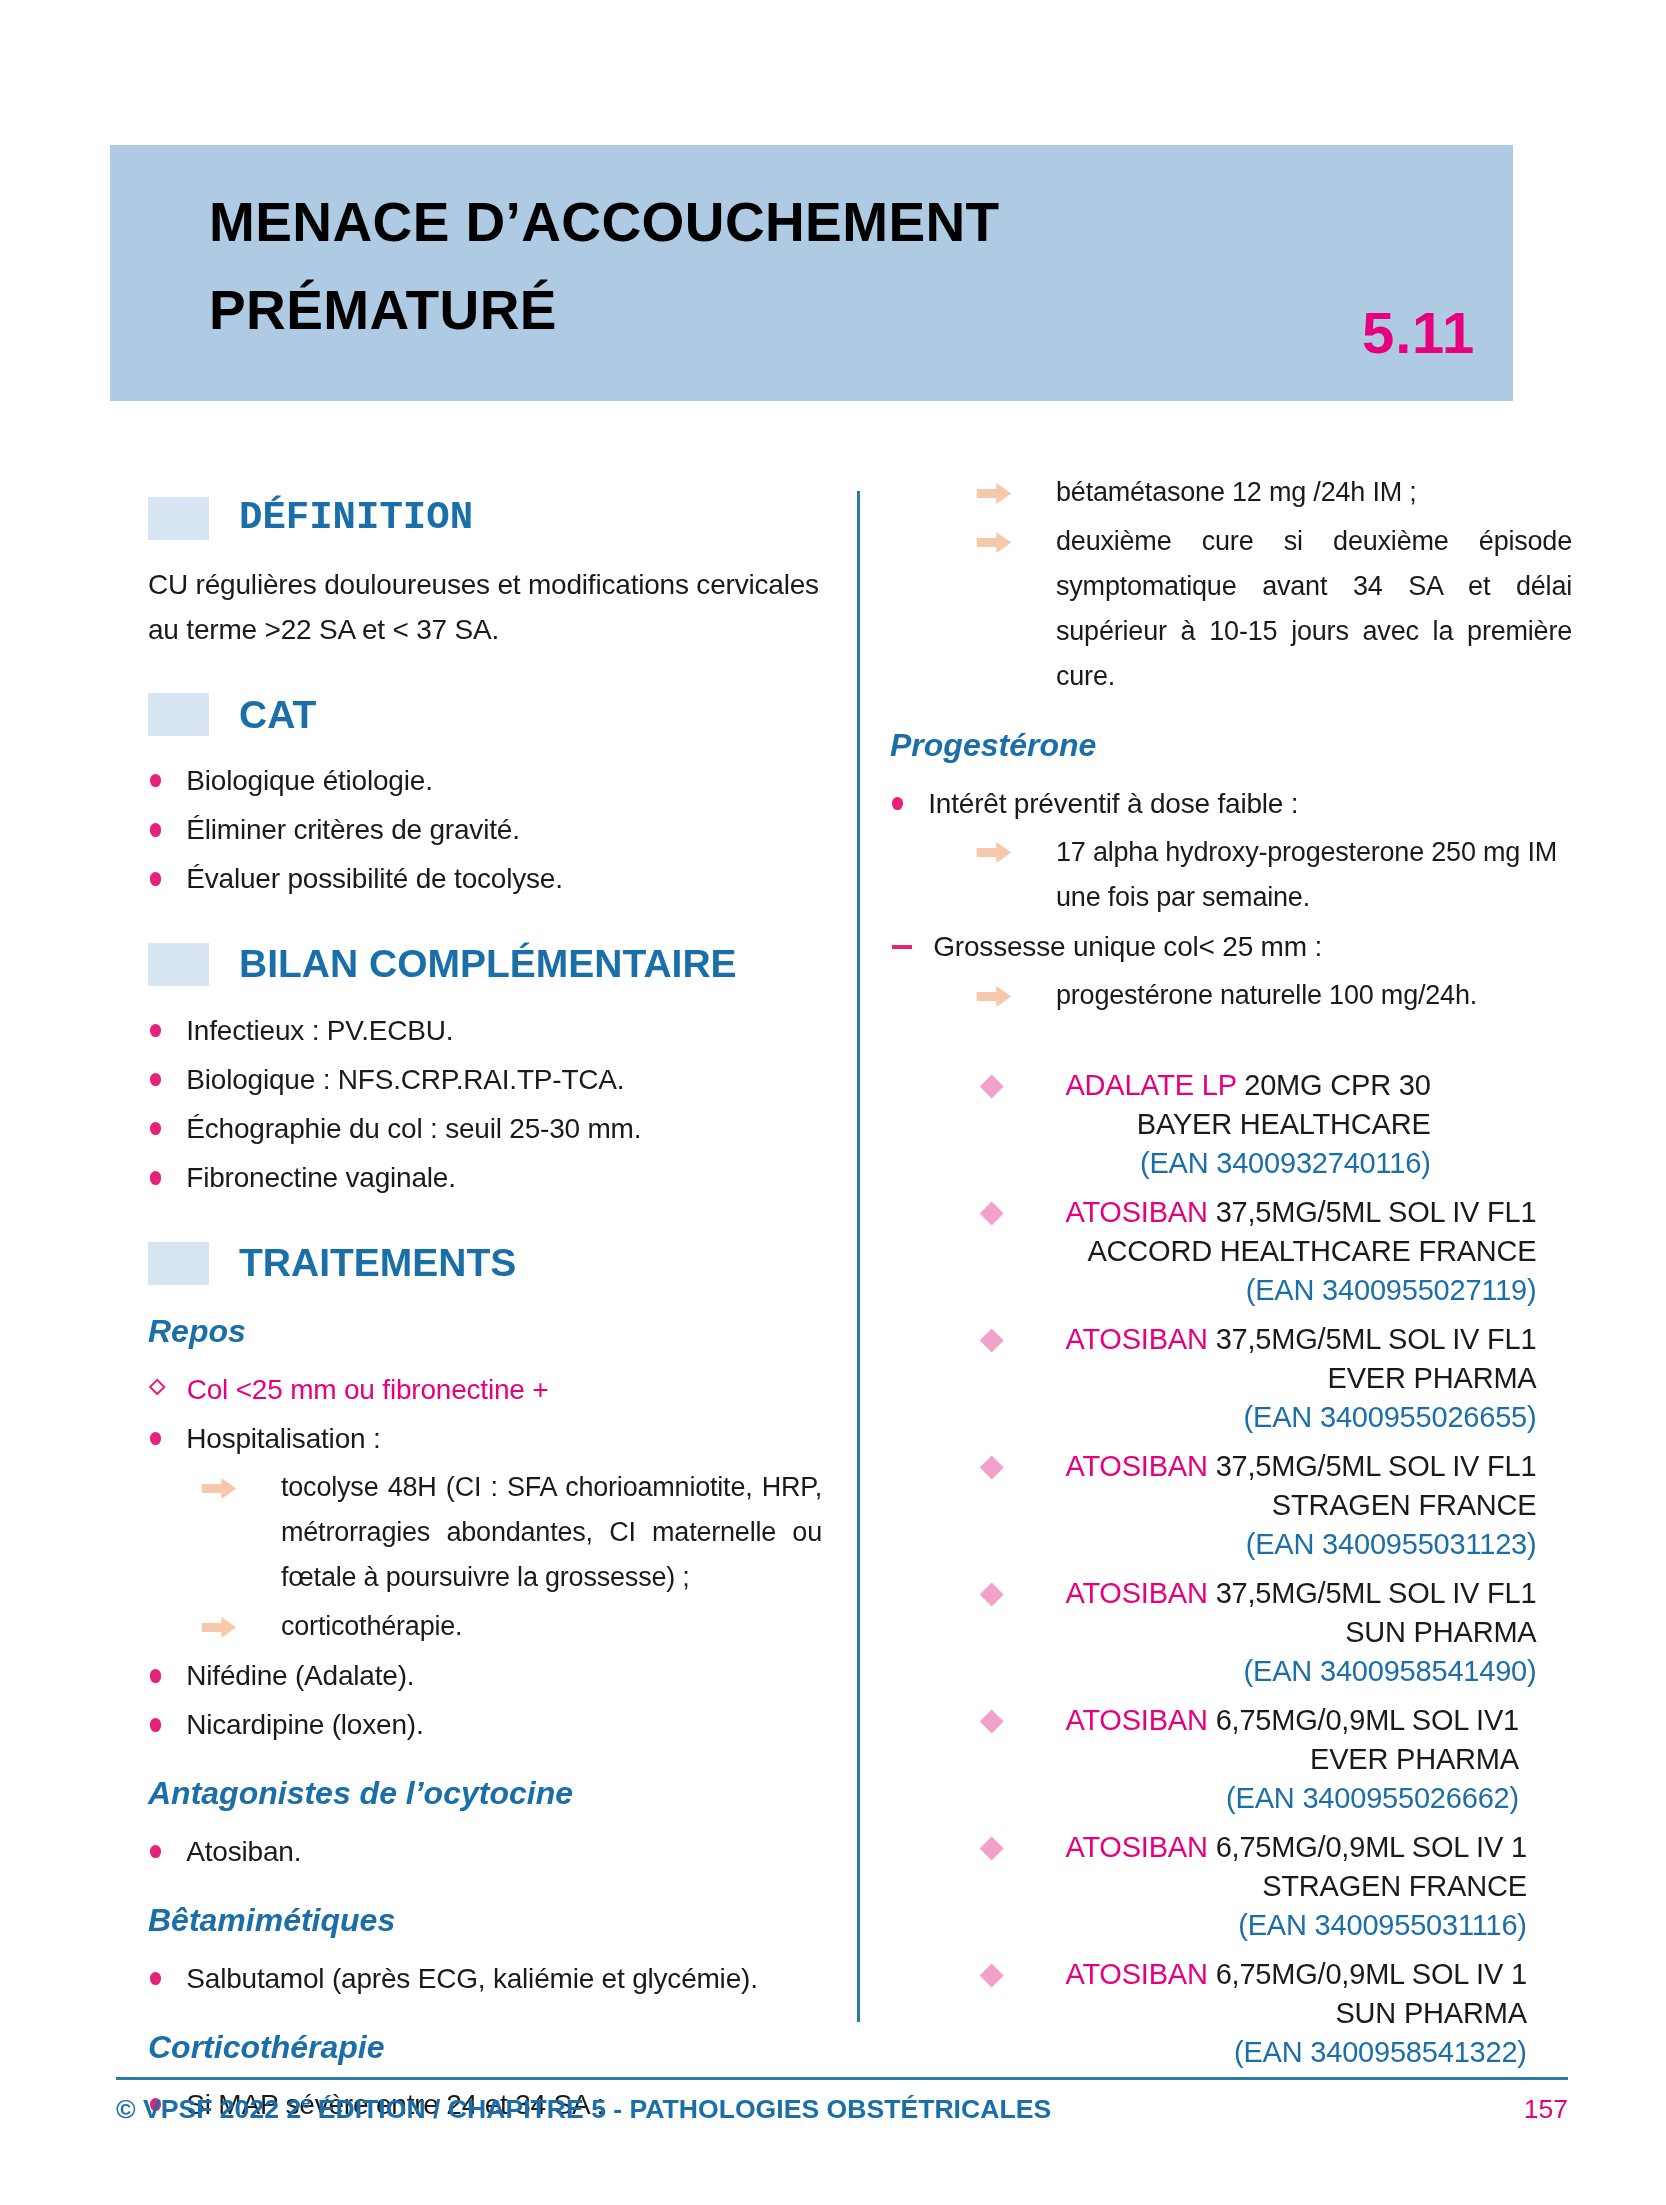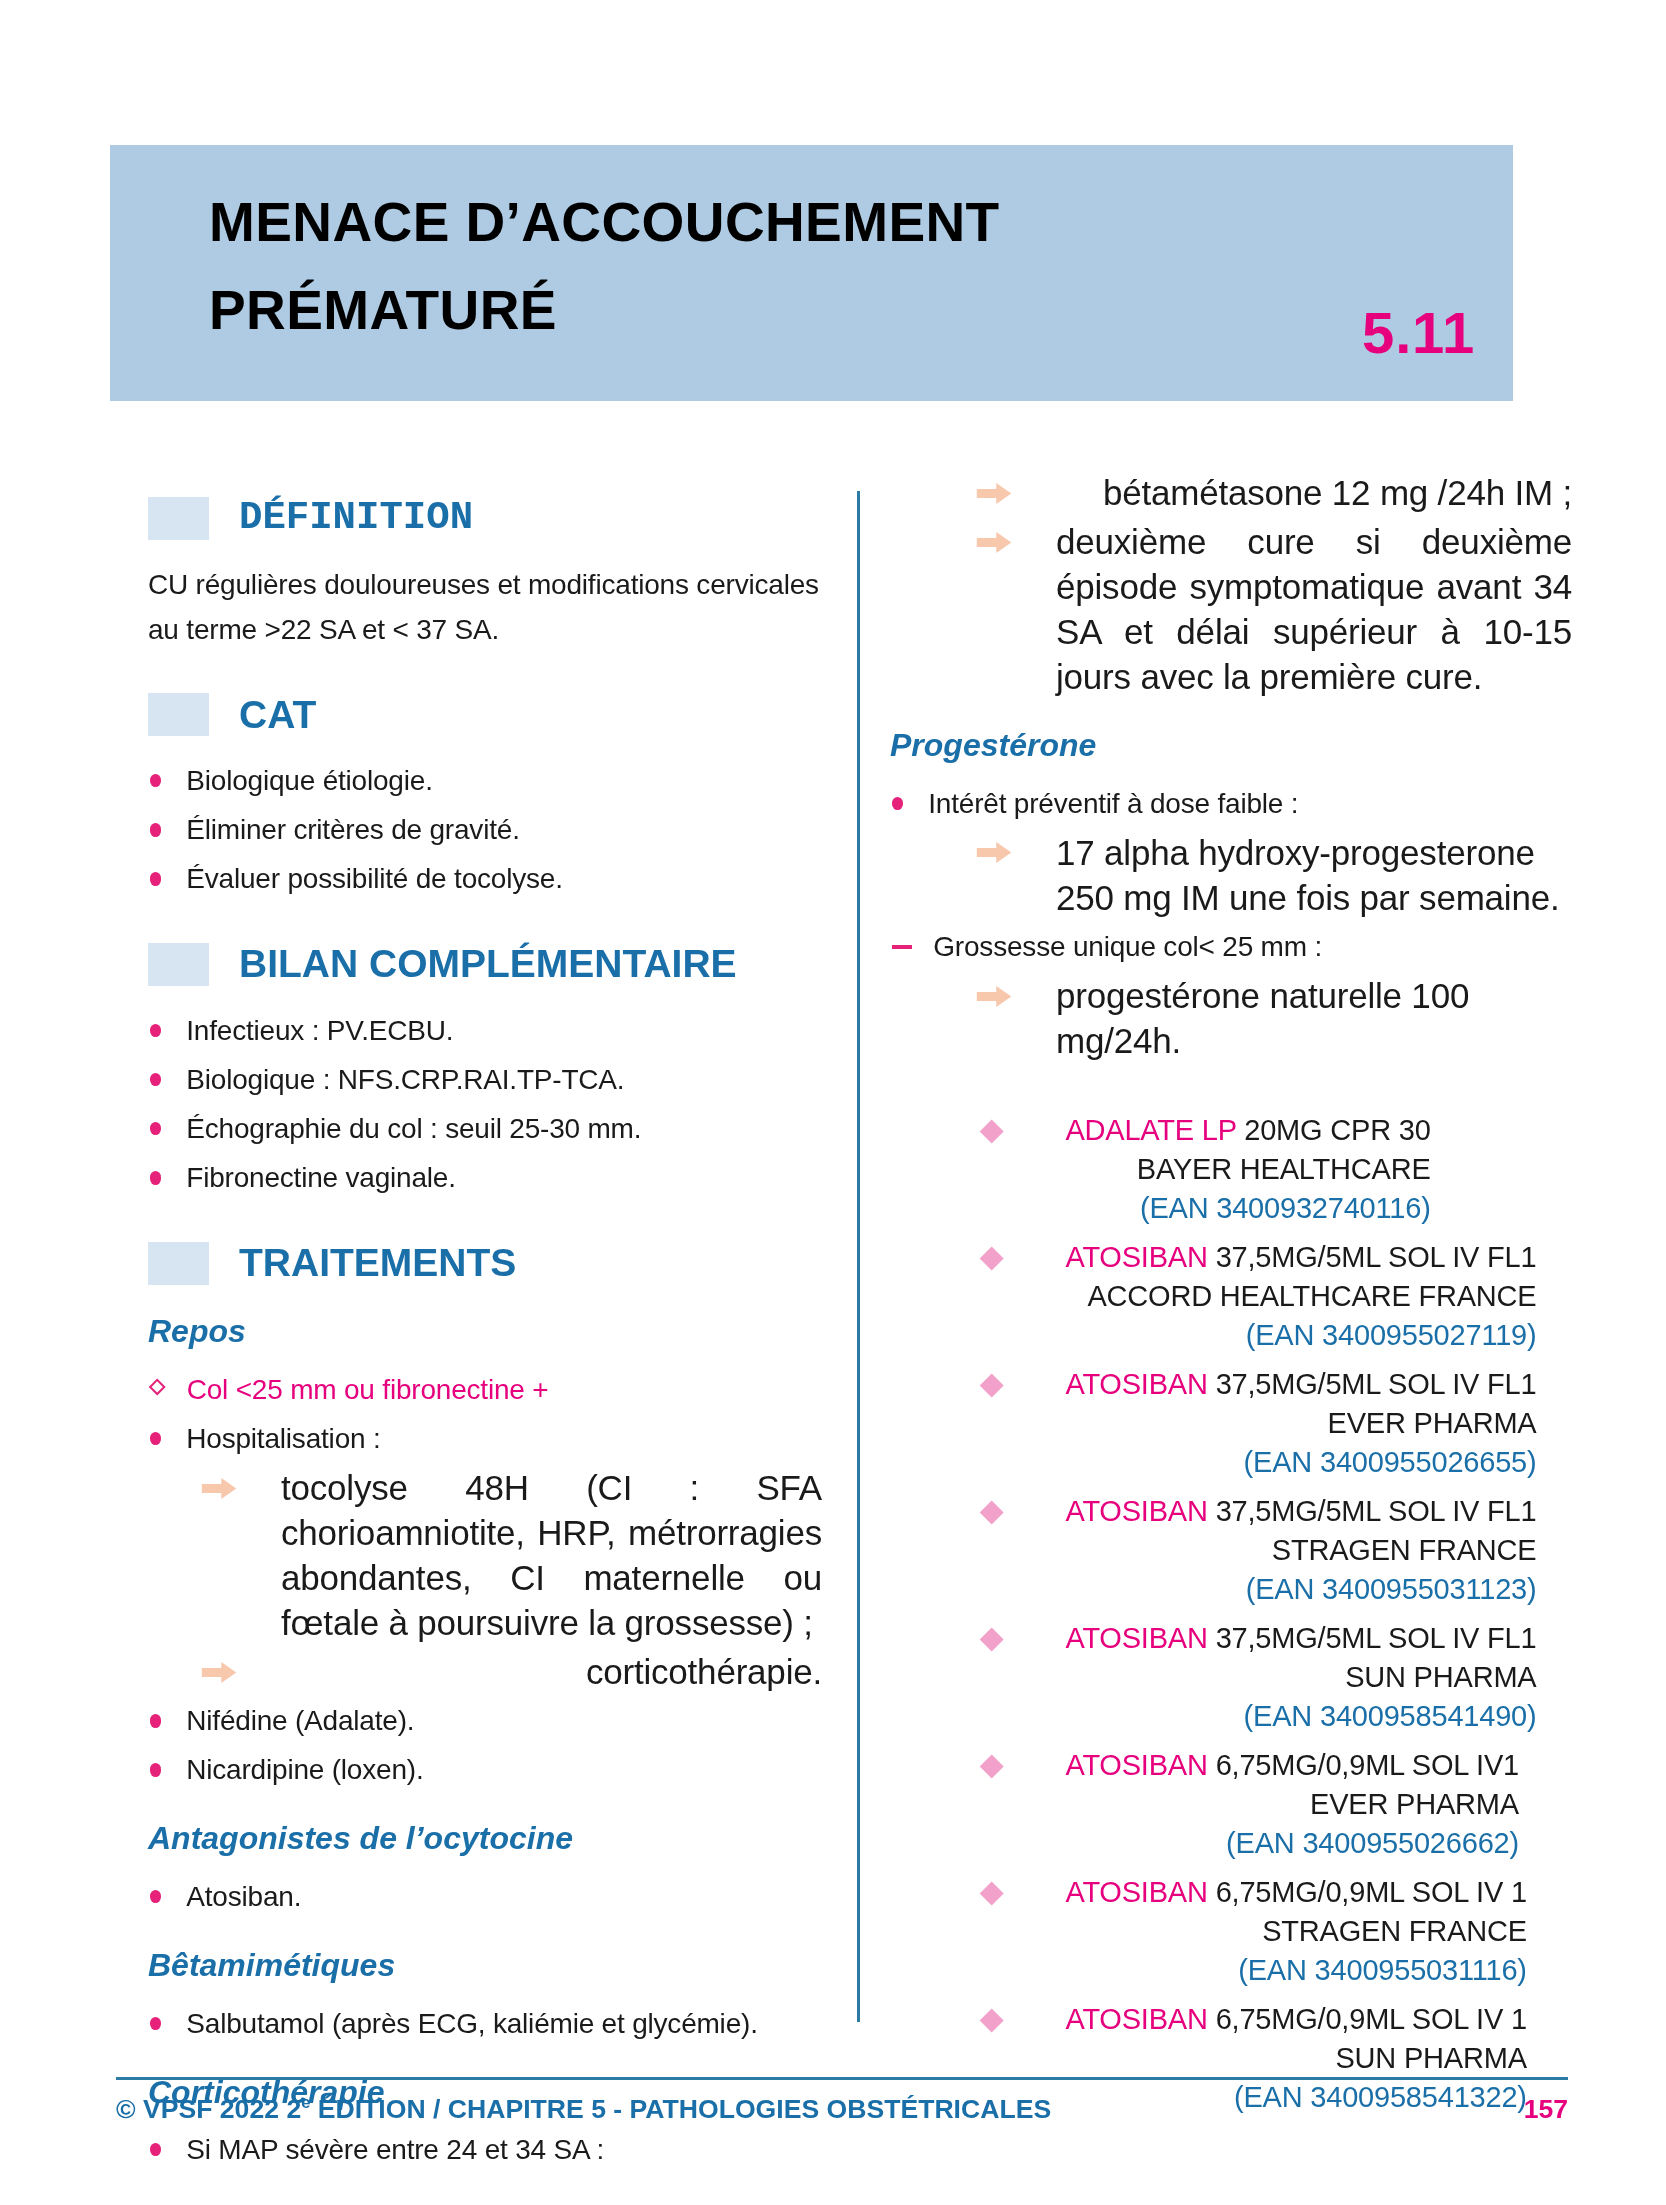--- a/index.html
+++ b/index.html
@@ -34,38 +34,38 @@
   .section-marker{width:61px;height:43px;background:var(--marker-blue);flex:none;}
   .section-title{font-size:39px;font-weight:800;color:var(--heading-blue);letter-spacing:0;}
   .sub-h{font-size:32px;font-weight:700;font-style:italic;color:var(--heading-blue);margin:28px 0 16.6px;letter-spacing:0;}
   
   .para{font-size:28px;line-height:45px;margin-bottom:5px;}
   .row{display:flex;margin-bottom:4.1px;font-size:28px;line-height:45px;}
   .dot{flex:none;width:11.6px;height:13.3px;border-radius:50%;background:var(--bullet-pink);margin:16px 25px 0 1.7px;}
   .dash{flex:none;width:20px;height:4.1px;background:var(--bullet-pink);margin:21px 21.6px 0 1.7px;}
   .dia-open{flex:none;width:12.4px;height:12.4px;border:2.5px solid var(--bullet-pink);transform:rotate(45deg);margin:14px 23px 0 3.3px;background:transparent;}
   .pink-text{color:var(--accent-pink);}
-  .arrow-row{display:flex;margin-bottom:4.1px;font-size:35px;line-height:45px;justify-content:space-between;}
+  .arrow-row{display:flex;margin-bottom:4.1px;font-size:27px;line-height:45px;}
   .col-left .arrow-row{margin-left:53px;}
   .col-right .arrow-row{margin-left:86px;}
   .arrow-ic{flex:none;width:37px;height:23px;margin:11.6px 43px 0 0;}
   .just{text-align:justify;}
   
   .drugs{margin-top:48px;}
   .drug{display:flex;margin-left:93px;margin-bottom:10px;text-align:right;}
   .dia-fill{flex:none;width:17.4px;height:17.4px;background:var(--diamond-pink);transform:rotate(45deg);margin:11.6px 0 0 0;}
   .drug-lines{margin-left:65px;font-size:29px;line-height:39px;}
   .drug-name{color:var(--accent-pink);}
   .drug-ean{color:var(--heading-blue);}
   
   .footer-rule{position:absolute;left:116px;top:2077px;width:1452px;height:3.3px;background:var(--divider-blue);}
   .footer-text{position:absolute;left:116px;top:2093px;width:1452px;display:flex;justify-content:space-between;align-items:baseline;
     font-size:26.6px;font-weight:700;color:var(--heading-blue);letter-spacing:0;}
   .footer-text sup{font-size:16.6px;}
-  .page-num{color:var(--accent-pink);font-weight:700;}
+  .page-num{color:var(--accent-pink);font-weight:400;}
 </style>
 </head>
 <body>
 
 <div class="page">
 
   <header class="banner">
     <div class="banner-title">
       <div>MENACE D’ACCOUCHEMENT</div>
       <div>PRÉMATURÉ</div>

